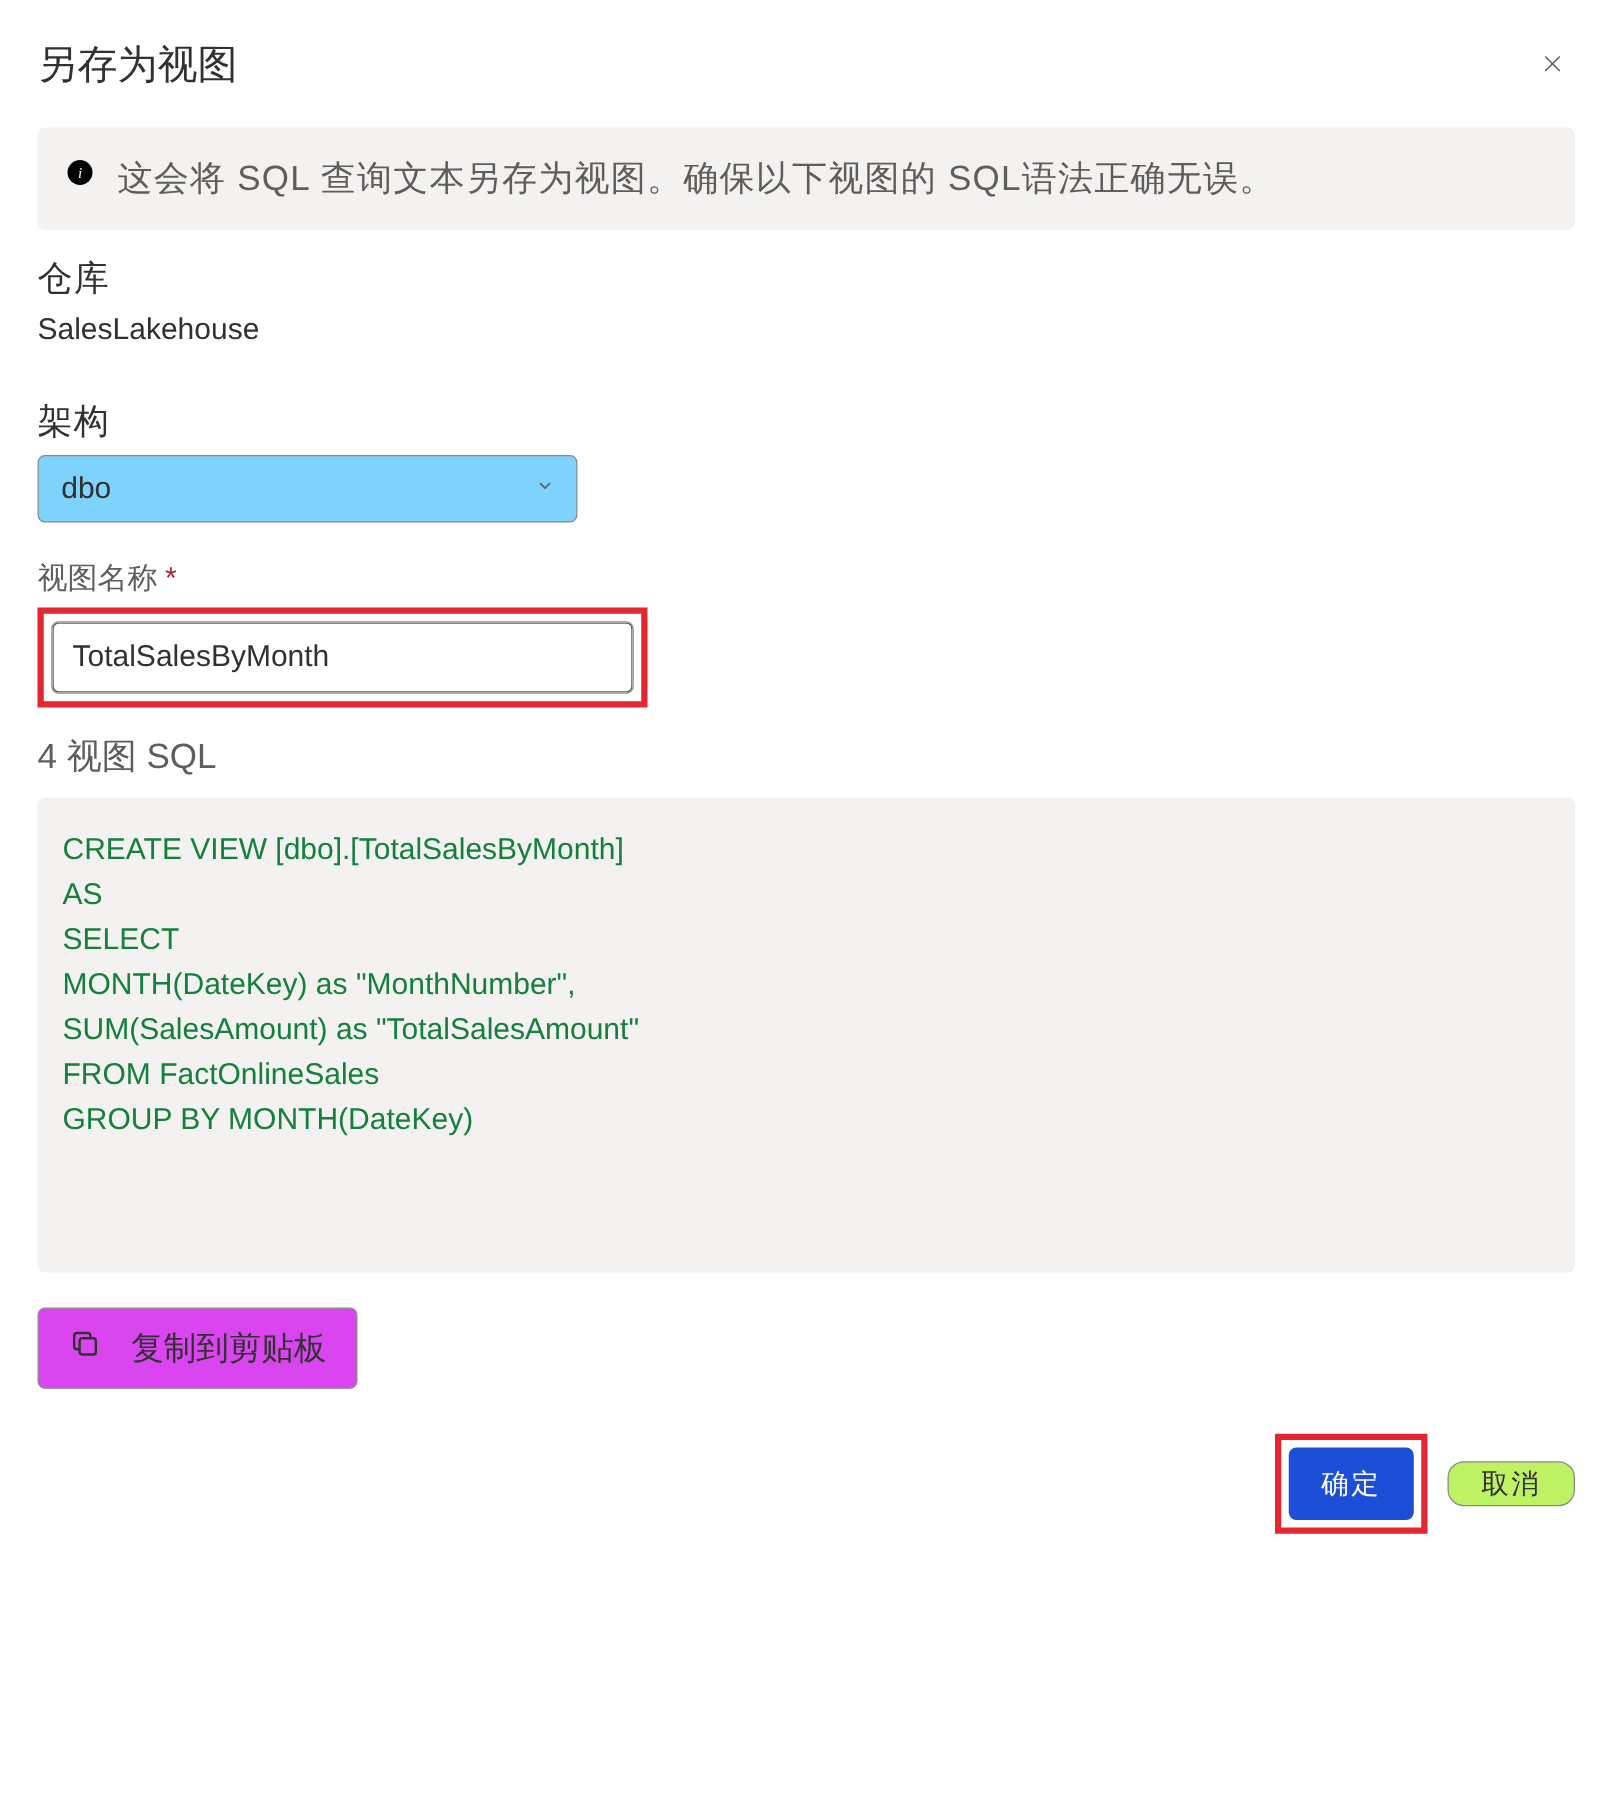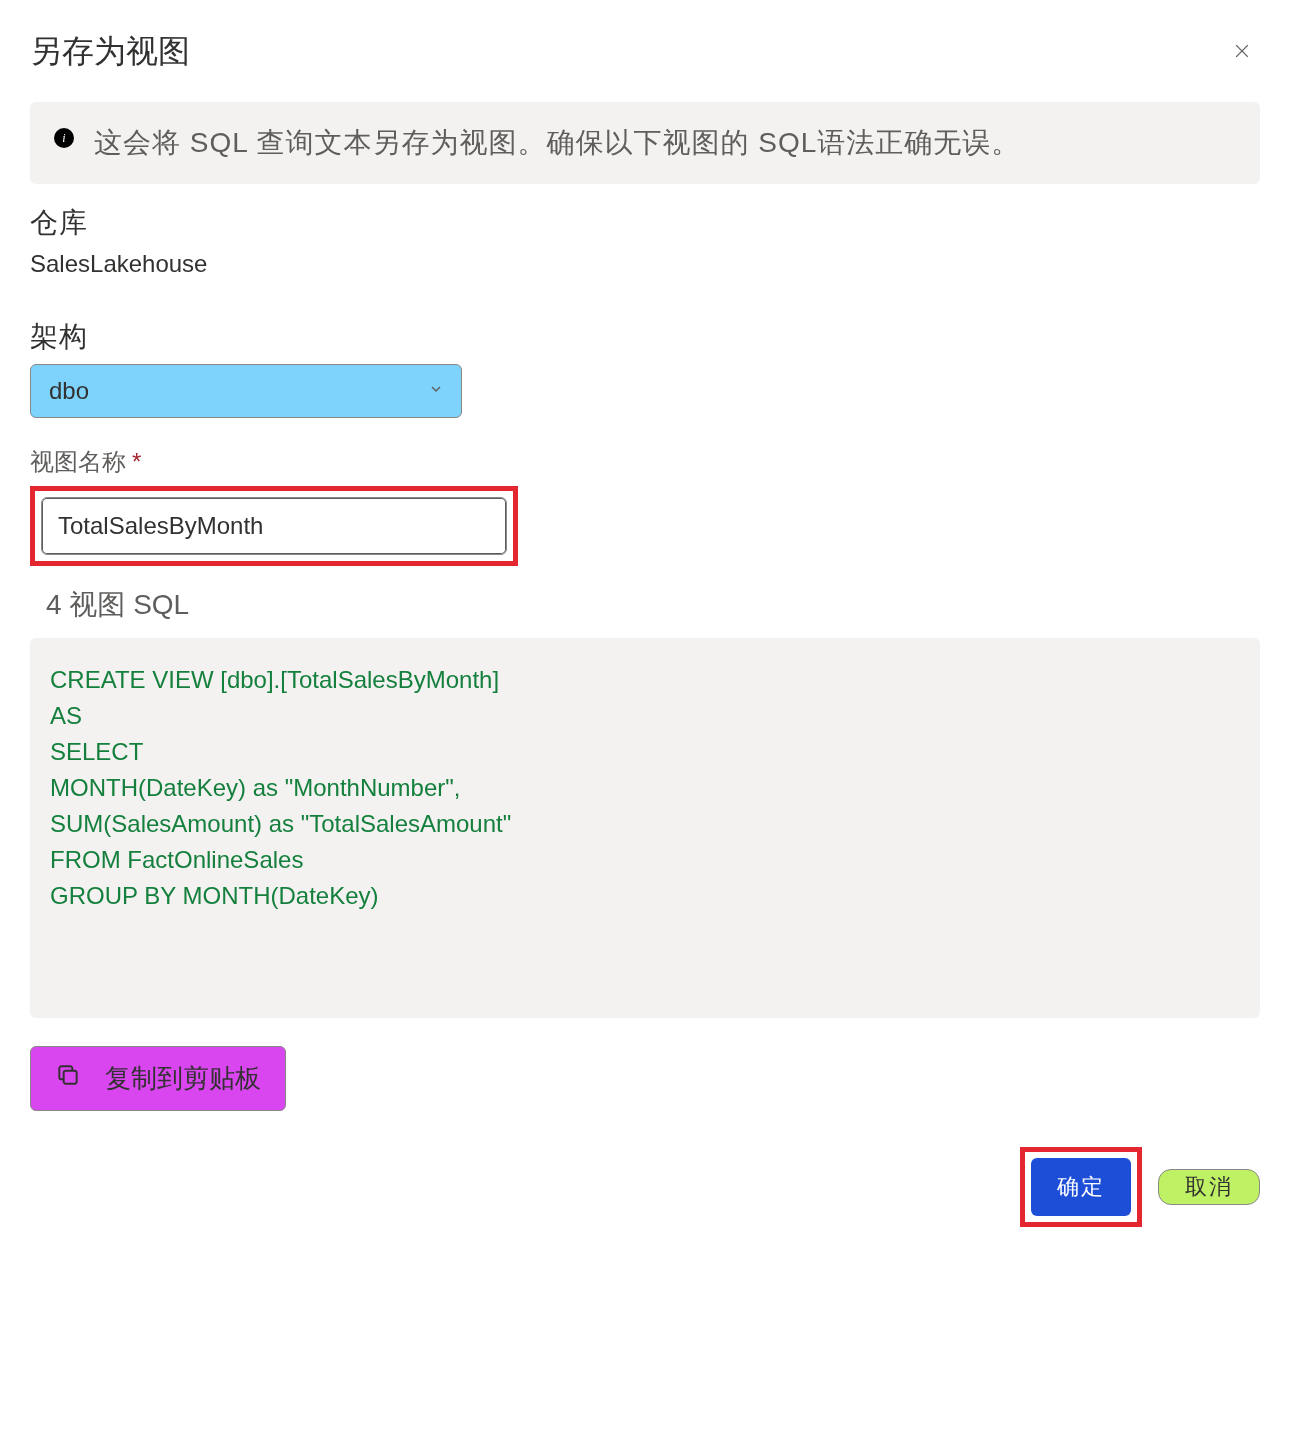--- a/index.html
+++ b/index.html
@@ -126,21 +126,20 @@
       font-size: 24px;
       border: 1px solid #8a8886;
       border-radius: 6px;
       color: #323130;
       box-shadow: inset 0 0 0 1px #605e5c;
     }
     .sql-label {
       font-size: 28px;
       color: #605e5c;
       margin-bottom: 14px;
-      margin-left: 16px;
     }
     .sql-box {
       background: #f3f2f1;
       border-radius: 6px;
       padding: 24px 20px;
       font-family: Liberation Sans, sans-serif;
       font-size: 24px;
       color: #15803d;
       white-space: pre;
       line-height: 1.5;

